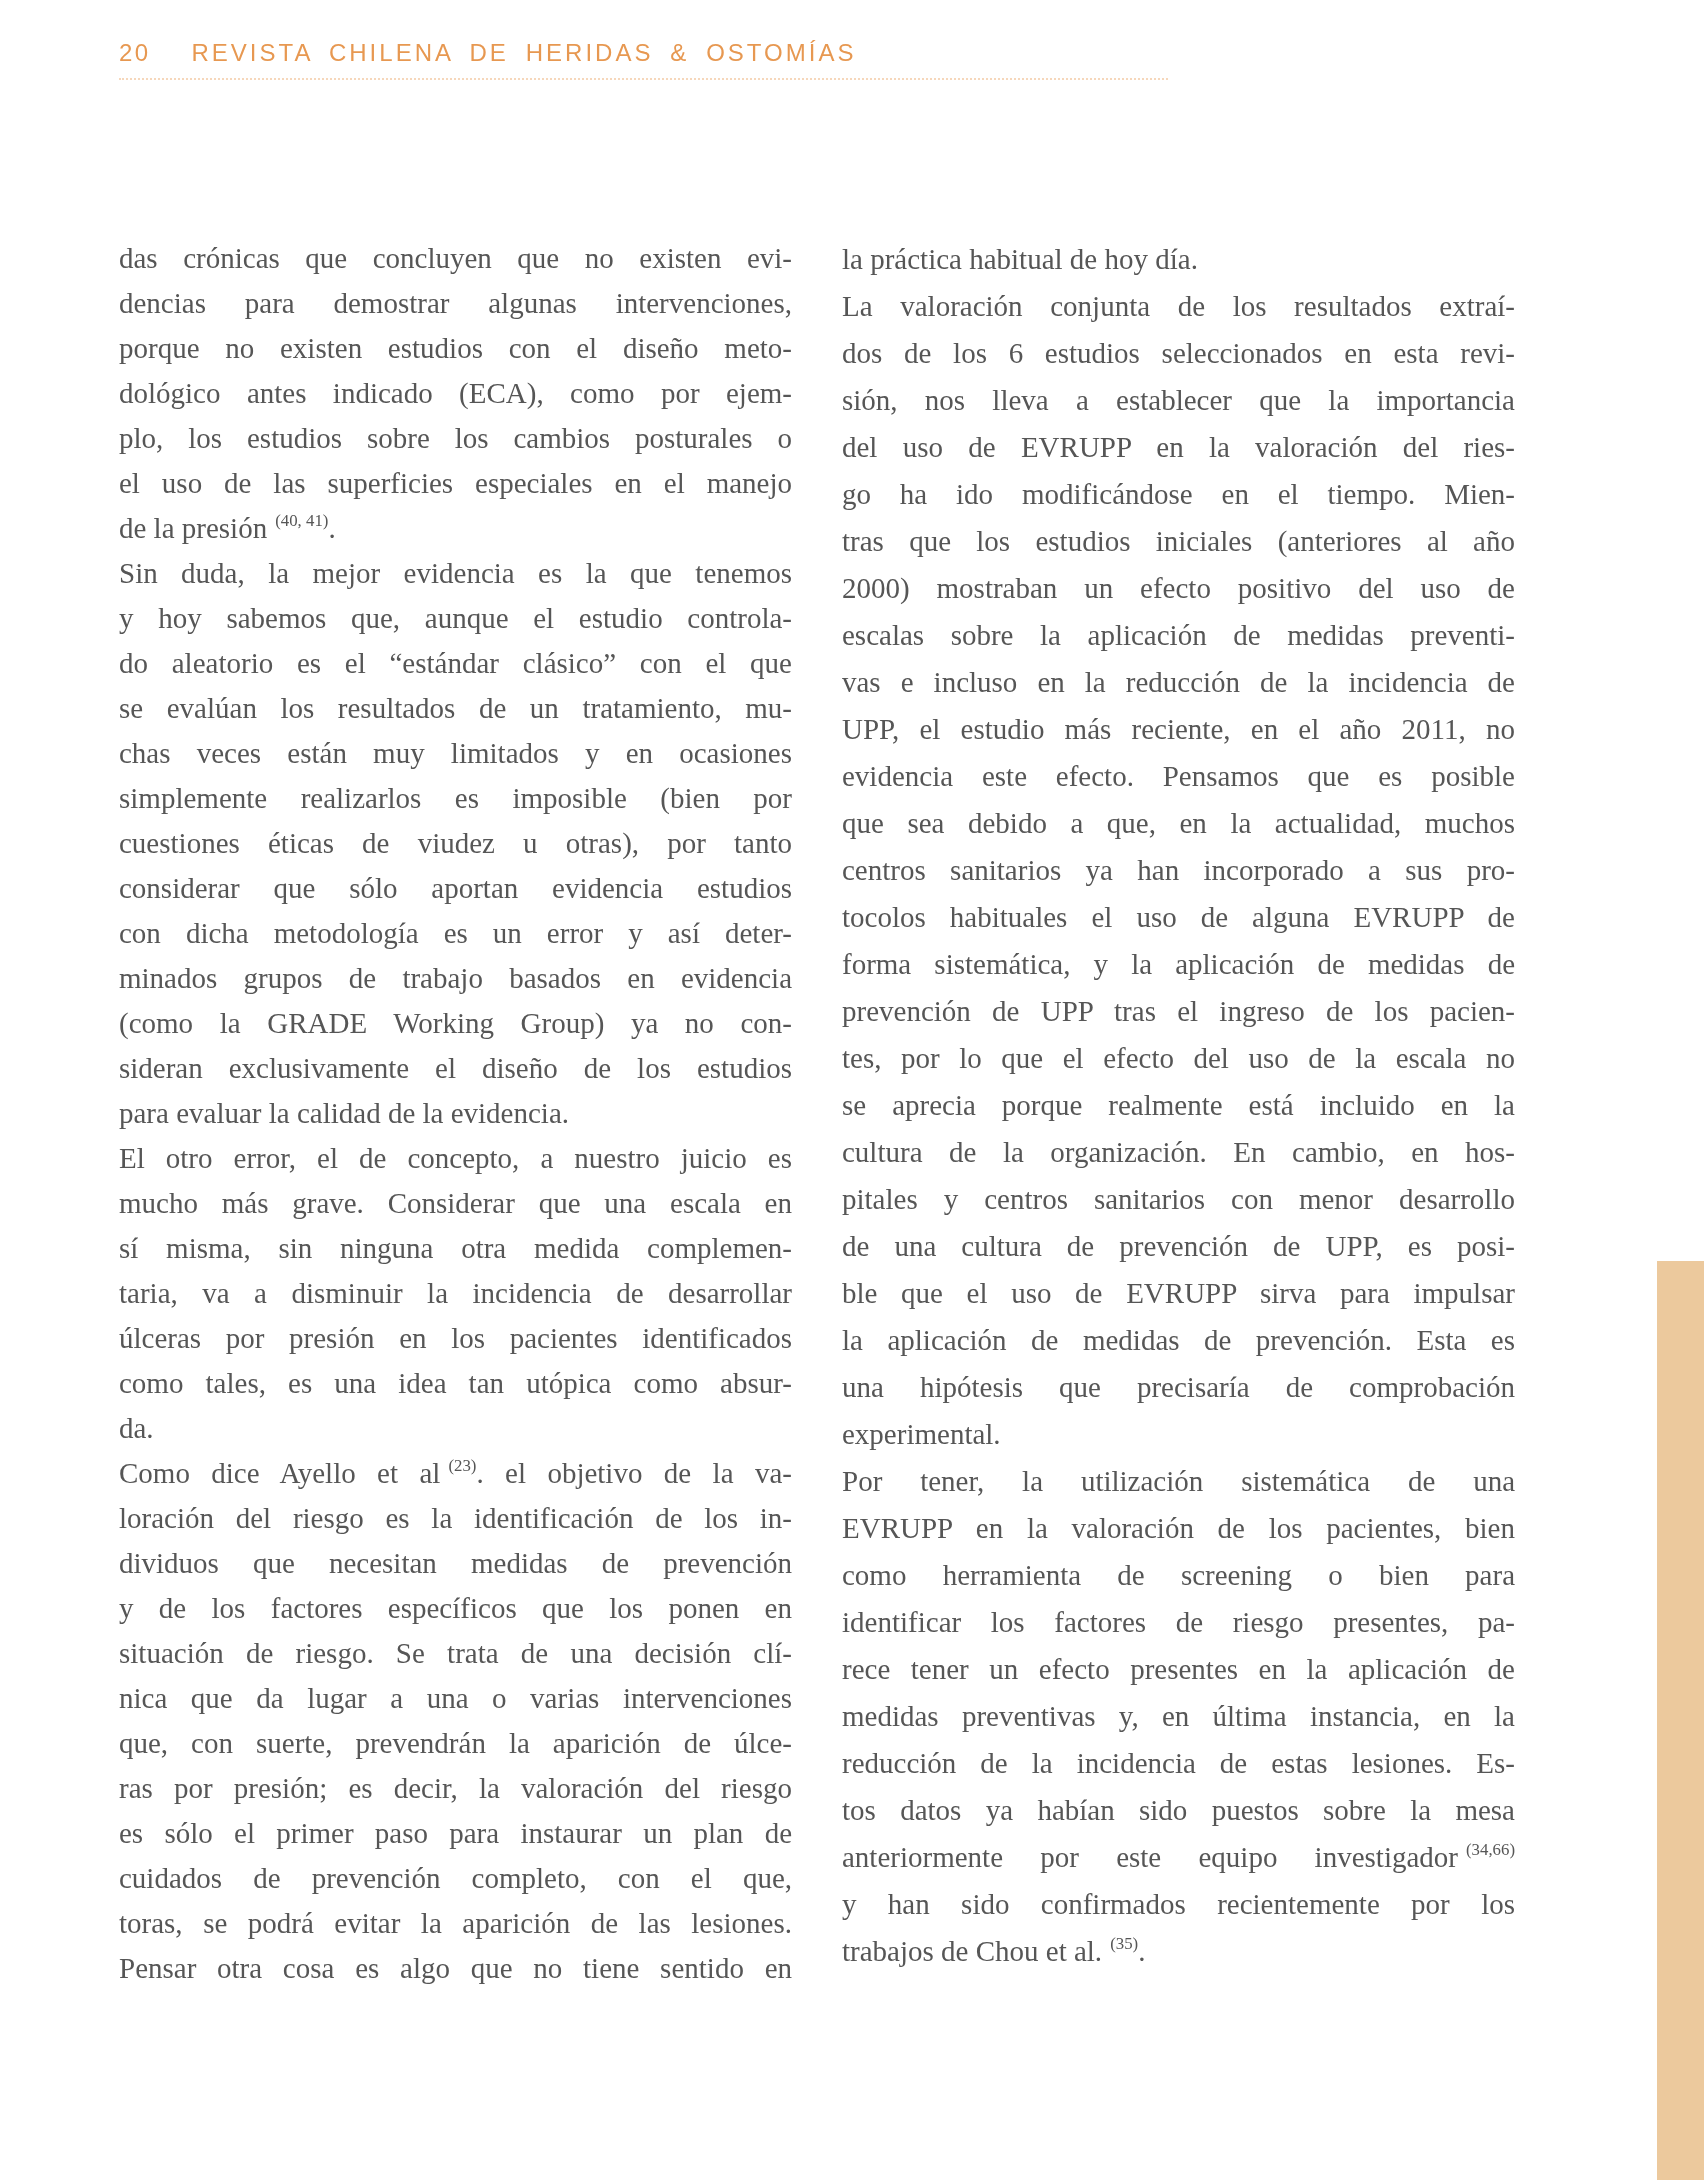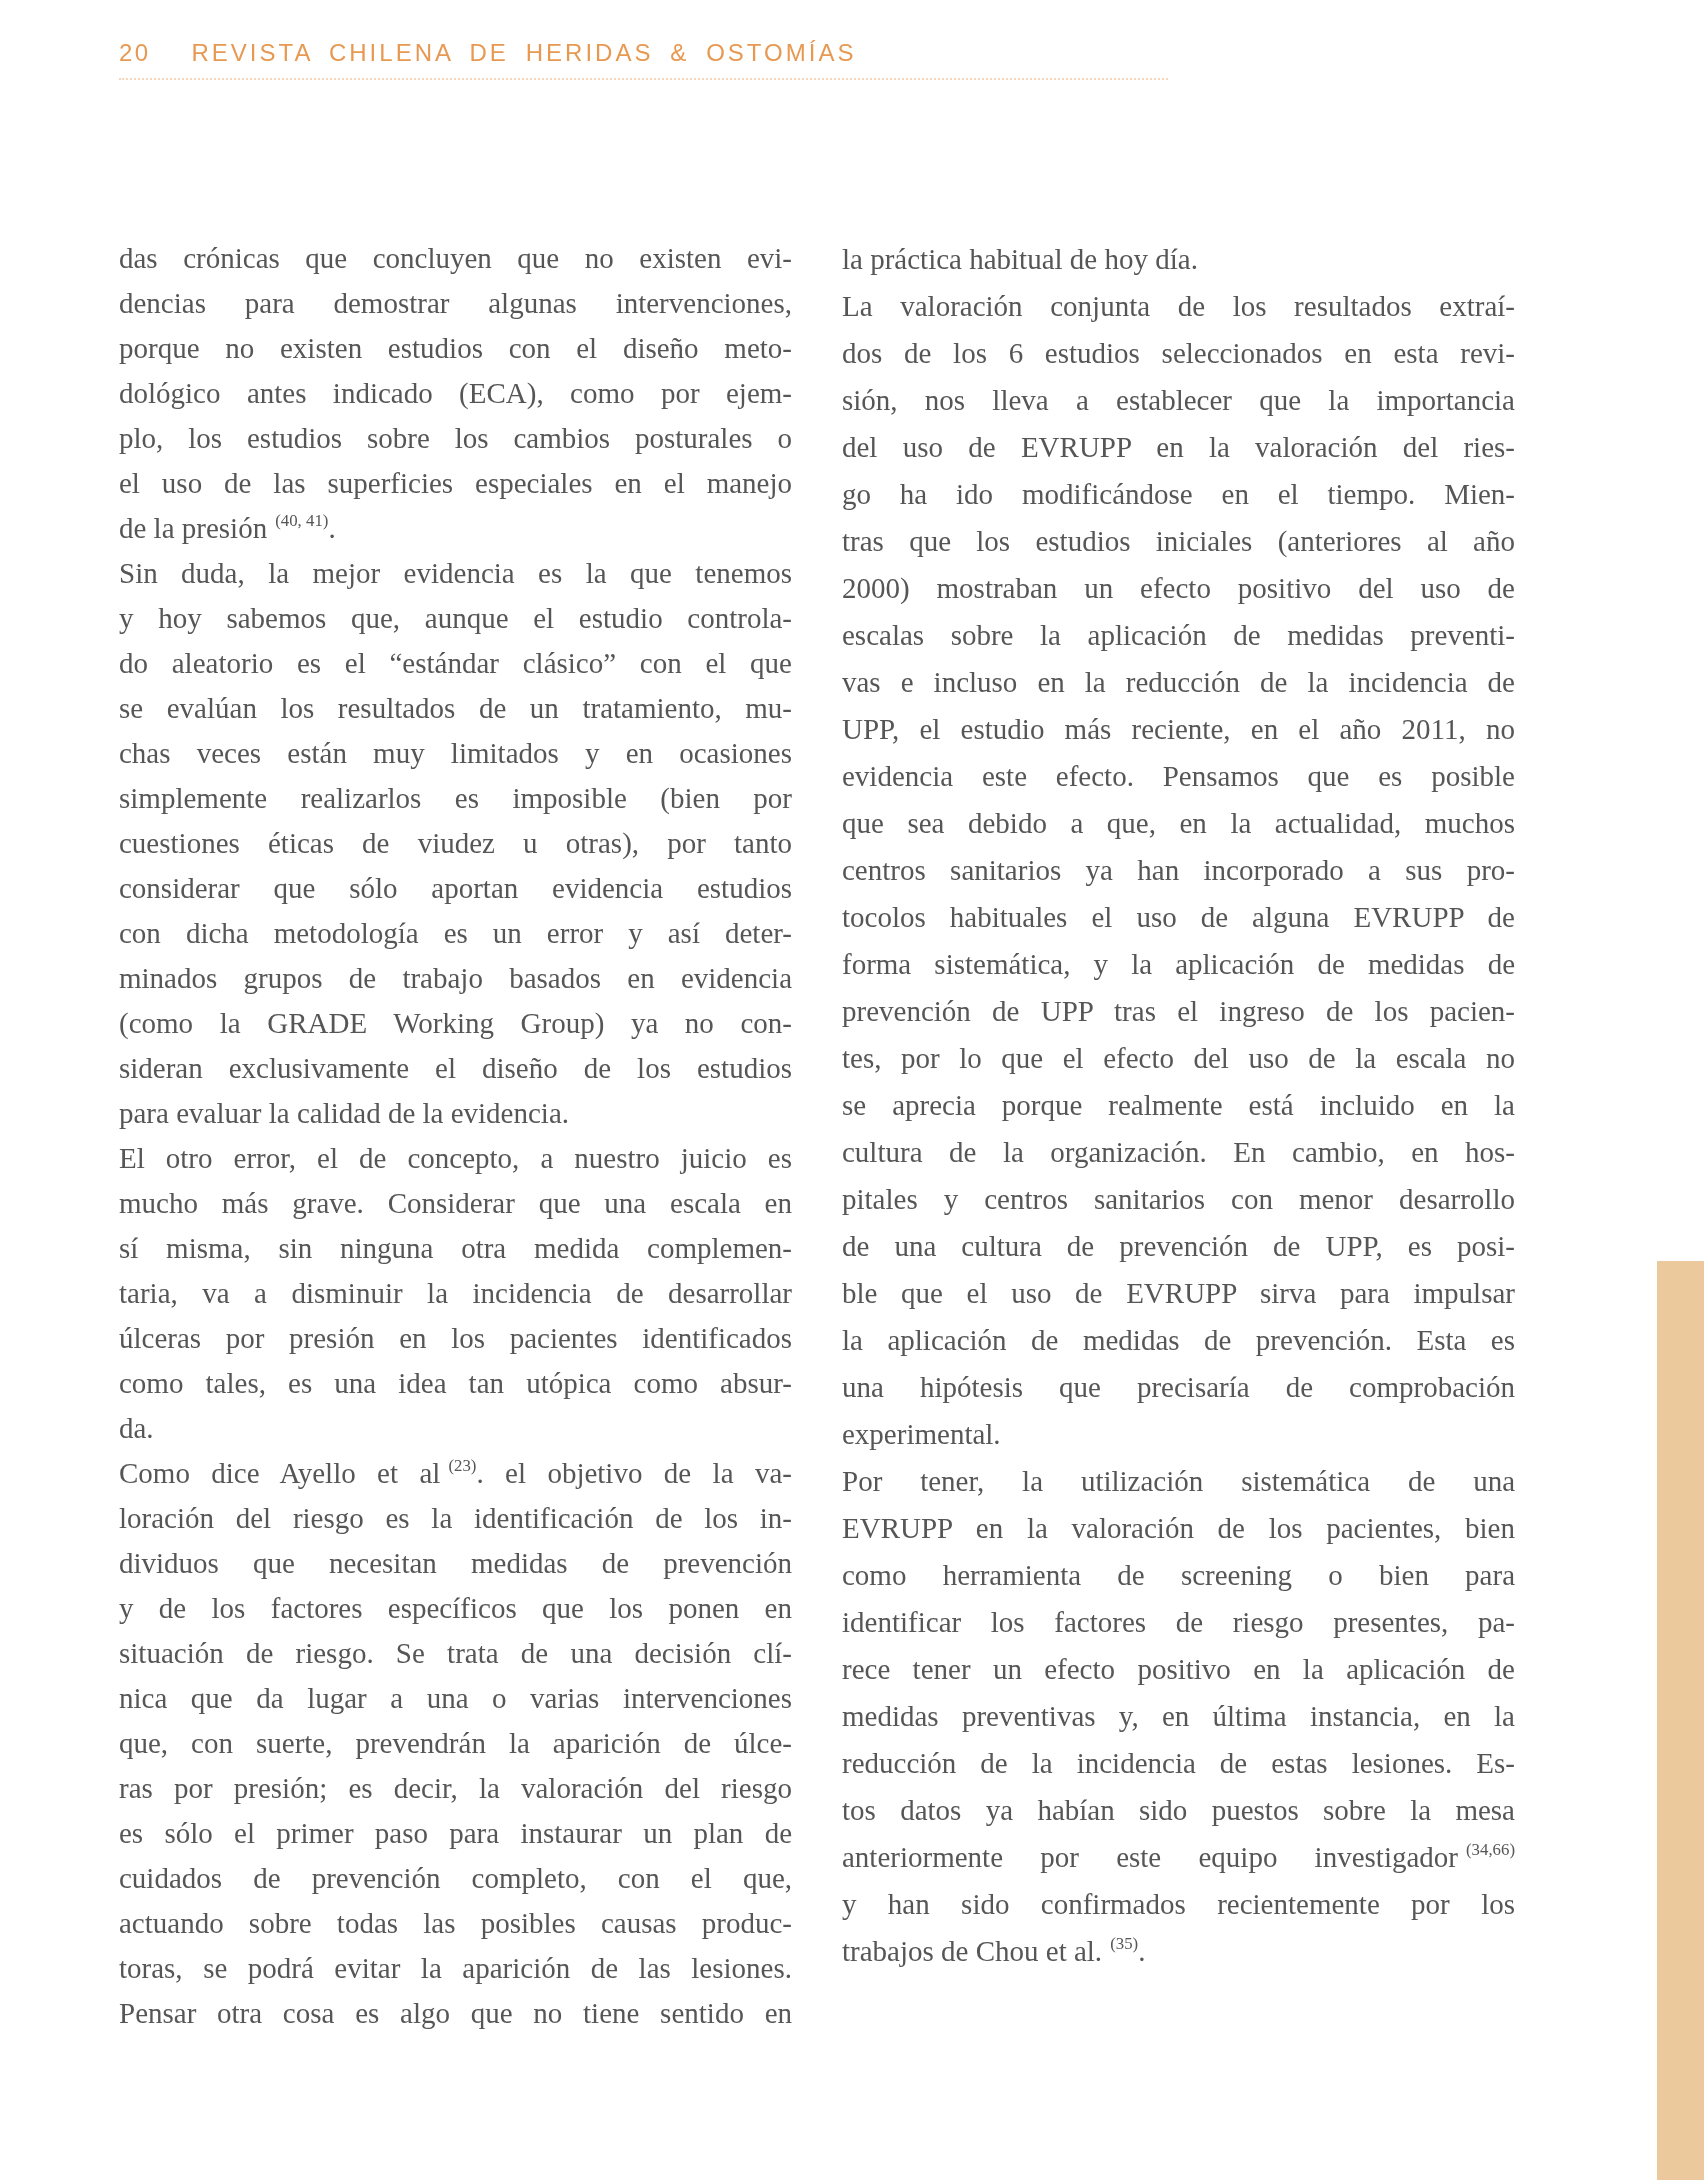--- a/index.html
+++ b/index.html
@@ -78,21 +78,20 @@
     <div class="line">Como dice Ayello et al<sup>(23)</sup>. el objetivo de la va-</div>
     <div class="line">loración del riesgo es la identificación de los in-</div>
     <div class="line">dividuos que necesitan medidas de prevención</div>
     <div class="line">y de los factores específicos que los ponen en</div>
     <div class="line">situación de riesgo. Se trata de una decisión clí-</div>
     <div class="line">nica que da lugar a una o varias intervenciones</div>
     <div class="line">que, con suerte, prevendrán la aparición de úlce-</div>
     <div class="line">ras por presión; es decir, la valoración del riesgo</div>
     <div class="line">es sólo el primer paso para instaurar un plan de</div>
     <div class="line">cuidados de prevención completo, con el que,</div>
-    <div class="line">actuando sobre todas las posibles causas produc-</div>
     <div class="line">toras, se podrá evitar la aparición de las lesiones.</div>
     <div class="line">Pensar otra cosa es algo que no tiene sentido en</div>
   </div>
 
 <div class="col col-right">
     <div class="line end">la práctica habitual de hoy día.</div>
     <div class="line">La valoración conjunta de los resultados extraí-</div>
     <div class="line">dos de los 6 estudios seleccionados en esta revi-</div>
     <div class="line">sión, nos lleva a establecer que la importancia</div>
     <div class="line">del uso de EVRUPP en la valoración del ries-</div>
@@ -114,21 +113,21 @@
     <div class="line">pitales y centros sanitarios con menor desarrollo</div>
     <div class="line">de una cultura de prevención de UPP, es posi-</div>
     <div class="line">ble que el uso de EVRUPP sirva para impulsar</div>
     <div class="line">la aplicación de medidas de prevención. Esta es</div>
     <div class="line">una hipótesis que precisaría de comprobación</div>
     <div class="line end">experimental.</div>
     <div class="line">Por tener, la utilización sistemática de una</div>
     <div class="line">EVRUPP en la valoración de los pacientes, bien</div>
     <div class="line">como herramienta de screening o bien para</div>
     <div class="line">identificar los factores de riesgo presentes, pa-</div>
-    <div class="line">rece tener un efecto positivo en la aplicación de</div>
+    <div class="line">rece tener un efecto presentes en la aplicación de</div>
     <div class="line">medidas preventivas y, en última instancia, en la</div>
     <div class="line">reducción de la incidencia de estas lesiones. Es-</div>
     <div class="line">tos datos ya habían sido puestos sobre la mesa</div>
     <div class="line">anteriormente por este equipo investigador<sup>(34,66)</sup></div>
     <div class="line">y han sido confirmados recientemente por los</div>
     <div class="line end">trabajos de Chou et al.<sup>(35)</sup>.</div>
   </div>
 
 <div class="side-tab"></div>
 

